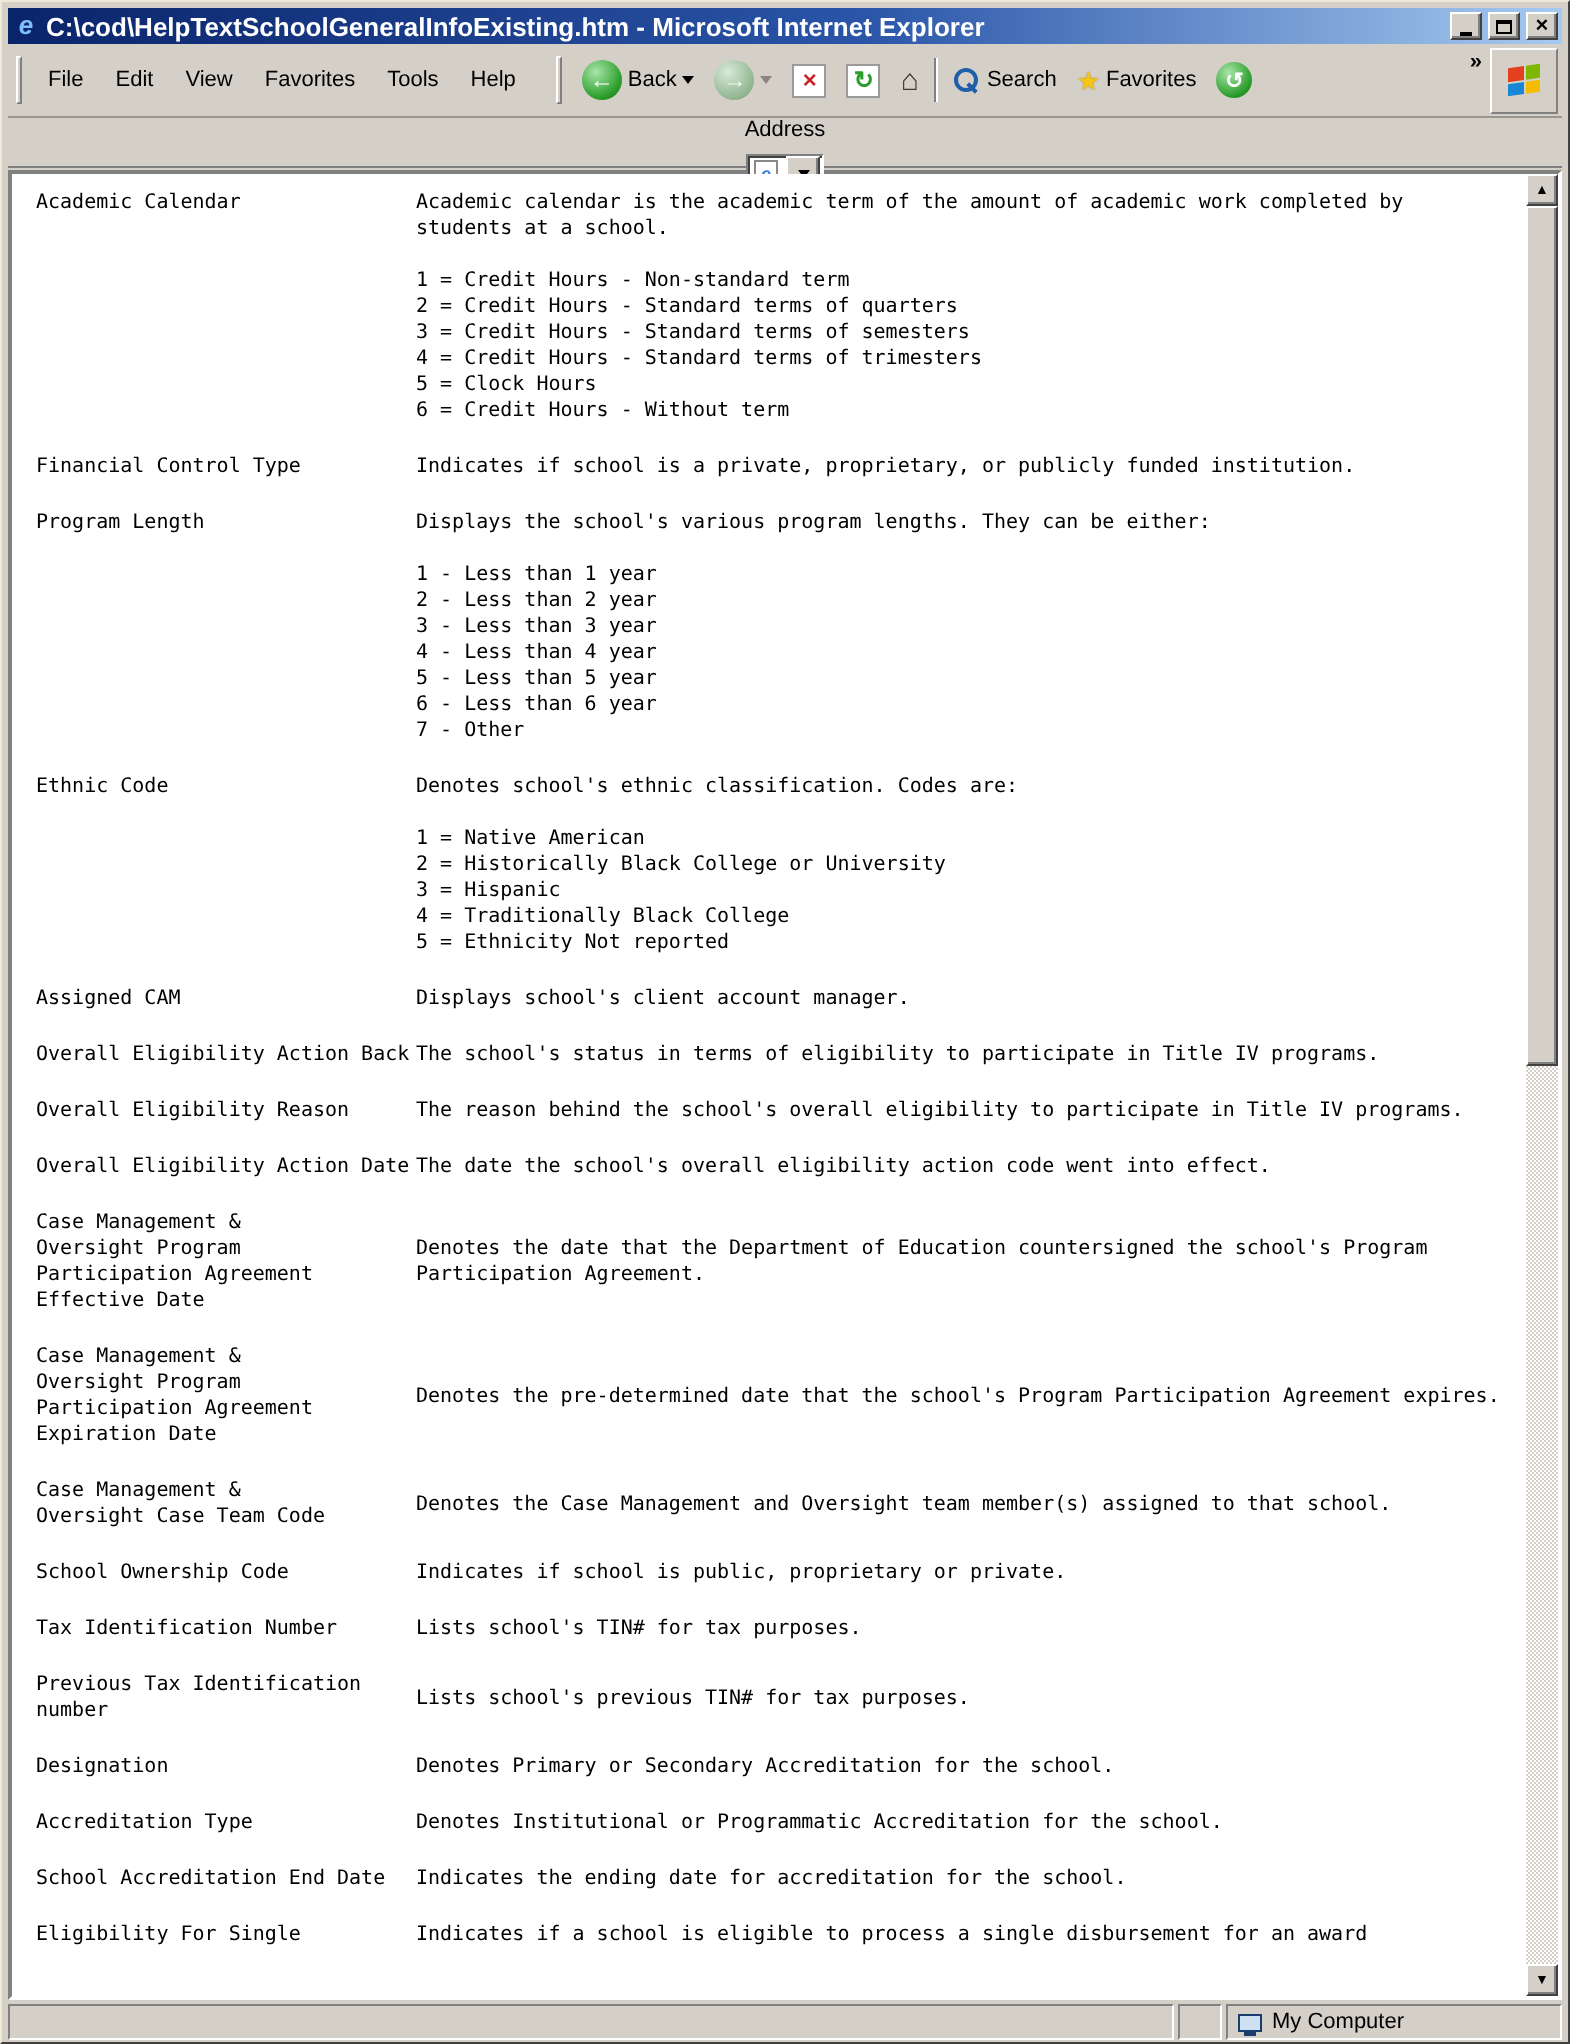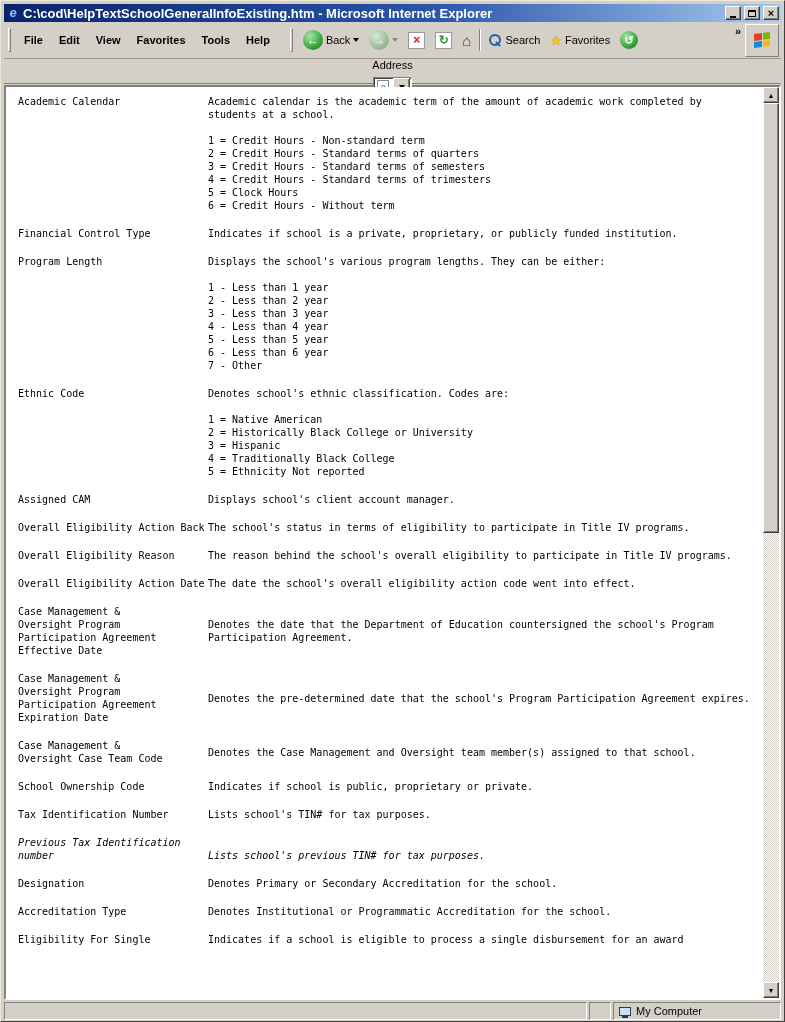--- a/index.html
+++ b/index.html
@@ -22,21 +22,21 @@
             display:flex; align-items:center; justify-content:center; flex:none; padding:0; }
   .glyph-min { width:6px; height:2px; background:#000; margin-top:7px; }
   .glyph-max { width:8px; height:7px; border:1px solid #000; border-top-width:2px; }
   .glyph-close { font-size:11px; font-weight:bold; line-height:1; color:#000; }
 
   
   .rebar { height:37px; display:flex; align-items:center; padding:0 2px;
            border-bottom:1px solid #9a968e; }
   .grip { width:3px; height:24px; border:1px solid; border-color:#fff #808080 #808080 #fff;
           margin:0 5px 0 2px; flex:none; }
-  .menu { display:flex; align-items:flex-end;font-weight:bold; }
+  .menu { display:flex; align-items:flex-end; }
   .menu-item { font-size:11px; padding:3px 8px; color:#000; }
   .tb-btn { display:flex; align-items:center; gap:3px; padding:2px 5px; font-size:11px; color:#000; }
   .tri-down { width:0; height:0; border-left:3px solid transparent; border-right:3px solid transparent;
               border-top:4px solid #000; }
   .tri-down.dim { border-top-color:#8a867e; }
   .nav-circle { width:20px; height:20px; border-radius:50%;
                 background:radial-gradient(circle at 35% 30%, #a8e6a8, #2a9d2a 68%, #147014);
                 color:#fff; display:flex; align-items:center; justify-content:center;
                 font-size:12px; font-weight:bold; flex:none; }
   .nav-circle.disabled { background:radial-gradient(circle at 35% 30%, #d8e8d8, #93b893 68%, #7a997a); color:#eef5ee; }
@@ -330,37 +330,43 @@
           <div class="def">
             <div>Indicates if school is public, proprietary or private.</div>
           </div>
         </div>
         <div class="row">
           <div class="term">Tax Identification Number</div>
           <div class="def">
             <div>Lists school's TIN# for tax purposes.</div>
           </div>
         </div>
-        <div class="row" style="align-items: flex-end; font-style: italic;">
+        <div class="row" style="align-items: center;">
           <div class="term">Previous Tax Identification
 number</div>
           <div class="def">
             <div>Lists school's previous TIN# for tax purposes.</div>
           </div>
         </div>
         <div class="row">
           <div class="term">Designation</div>
           <div class="def">
             <div>Denotes Primary or Secondary Accreditation for the school.</div>
           </div>
         </div>
         <div class="row">
           <div class="term">Accreditation Type</div>
           <div class="def">
             <div>Denotes Institutional or Programmatic Accreditation for the school.</div>
+          </div>
+        </div>
+        <div class="row">
+          <div class="term">School Accreditation End Date</div>
+          <div class="def">
+            <div>Indicates the ending date for accreditation for the school.</div>
           </div>
         </div>
         <div class="row">
           <div class="term">Eligibility For Single</div>
           <div class="def">
             <div>Indicates if a school is eligible to process a single disbursement for an award</div>
           </div>
         </div>
       </div>
     <div class="scrollbar">

